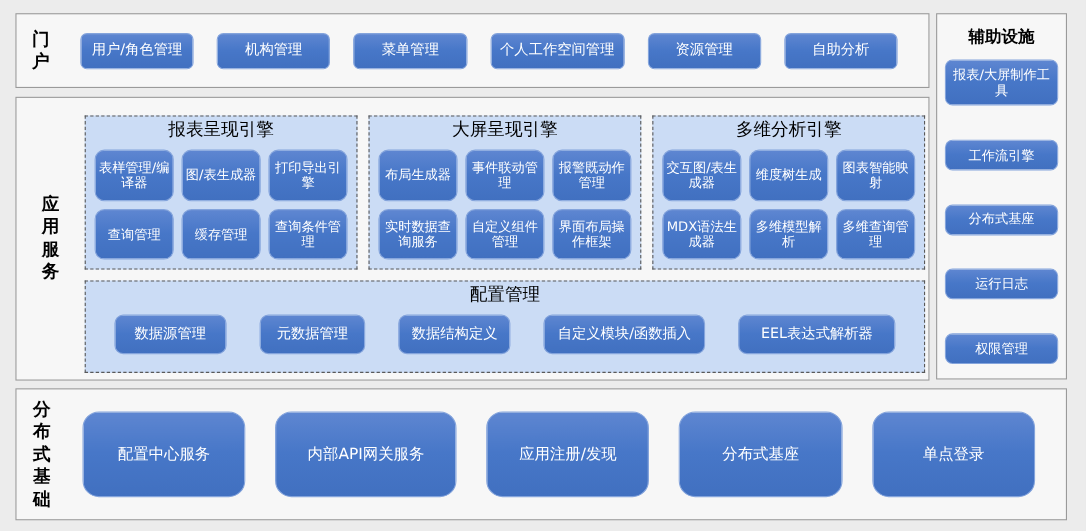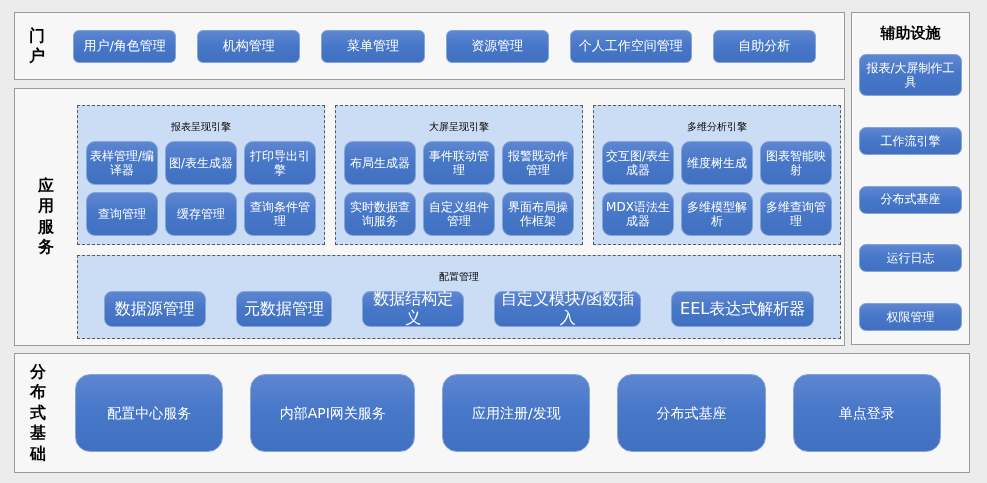--- a/index.html
+++ b/index.html
@@ -40,30 +40,30 @@
   .portal-row .btn.wide{flex:1.2;}
 
   
   .app-content{margin:16px 3px 0 62px;}
   .engines{display:flex;gap:10px;height:140px;}
   .engine{
     flex:1;box-sizing:border-box;background:#cbdcf5;
     border:1px dashed #595959;padding:2px 8px 8px;
     display:flex;flex-direction:column;
   }
-  .engine-title,.config-title{text-align:center;font-size:10px;color:#000;margin:12px 0 7px;flex:0 0 auto;}
+  .engine-title,.config-title{text-align:center;font-size:16px;color:#000;margin:0 0 7px;flex:0 0 auto;}
   .engine-grid{flex:1;display:grid;grid-template-columns:repeat(3,1fr);grid-auto-rows:1fr;gap:7px;}
   .engine-grid .btn{font-size:12px;border-radius:9px;padding:1px 2px;}
 
   .config-box{
     box-sizing:border-box;margin-top:10px;height:84px;background:#cbdcf5;
     border:1px dashed #595959;padding:2px 26px 0;display:flex;flex-direction:column;
   }
   .config-row{flex:0 0 auto;display:flex;gap:30px;}
-  .config-row .btn{height:36px;font-size:16px;border-radius:8px;}
+  .config-row .btn{height:36px;font-size:13px;border-radius:8px;}
 
   
   .dist-row{flex:1;display:flex;gap:27px;margin:0 28px 0 28px;}
   .dist-row .btn{flex:1;height:78px;font-size:14px;border-radius:15px;}
   .dist-row .btn.wide{flex:1.12;}
 
   
   .aux-title{text-align:center;font-weight:bold;font-size:15px;margin:3px 0 2px;}
   .aux-col{flex:1;display:flex;flex-direction:column;justify-content:space-between;padding:9px 0 3px;}
   .aux-col .btn{height:28px;font-size:12px;border-radius:7px;}
@@ -71,22 +71,22 @@
 </style>
 </head>
 <body>
 
 <div class="section sec-portal">
   <div class="v-label">门户</div>
   <div class="portal-row">
     <div class="btn">用户/角色管理</div>
     <div class="btn">机构管理</div>
     <div class="btn">菜单管理</div>
+    <div class="btn wide">个人工作空间管理</div>
     <div class="btn">资源管理</div>
-    <div class="btn wide">个人工作空间管理</div>
     <div class="btn">自助分析</div>
   </div>
 </div>
 
 <div class="section sec-app">
   <div class="v-label app-label">应用服务</div>
   <div class="app-content">
     <div class="engines">
 
       <div class="engine">

